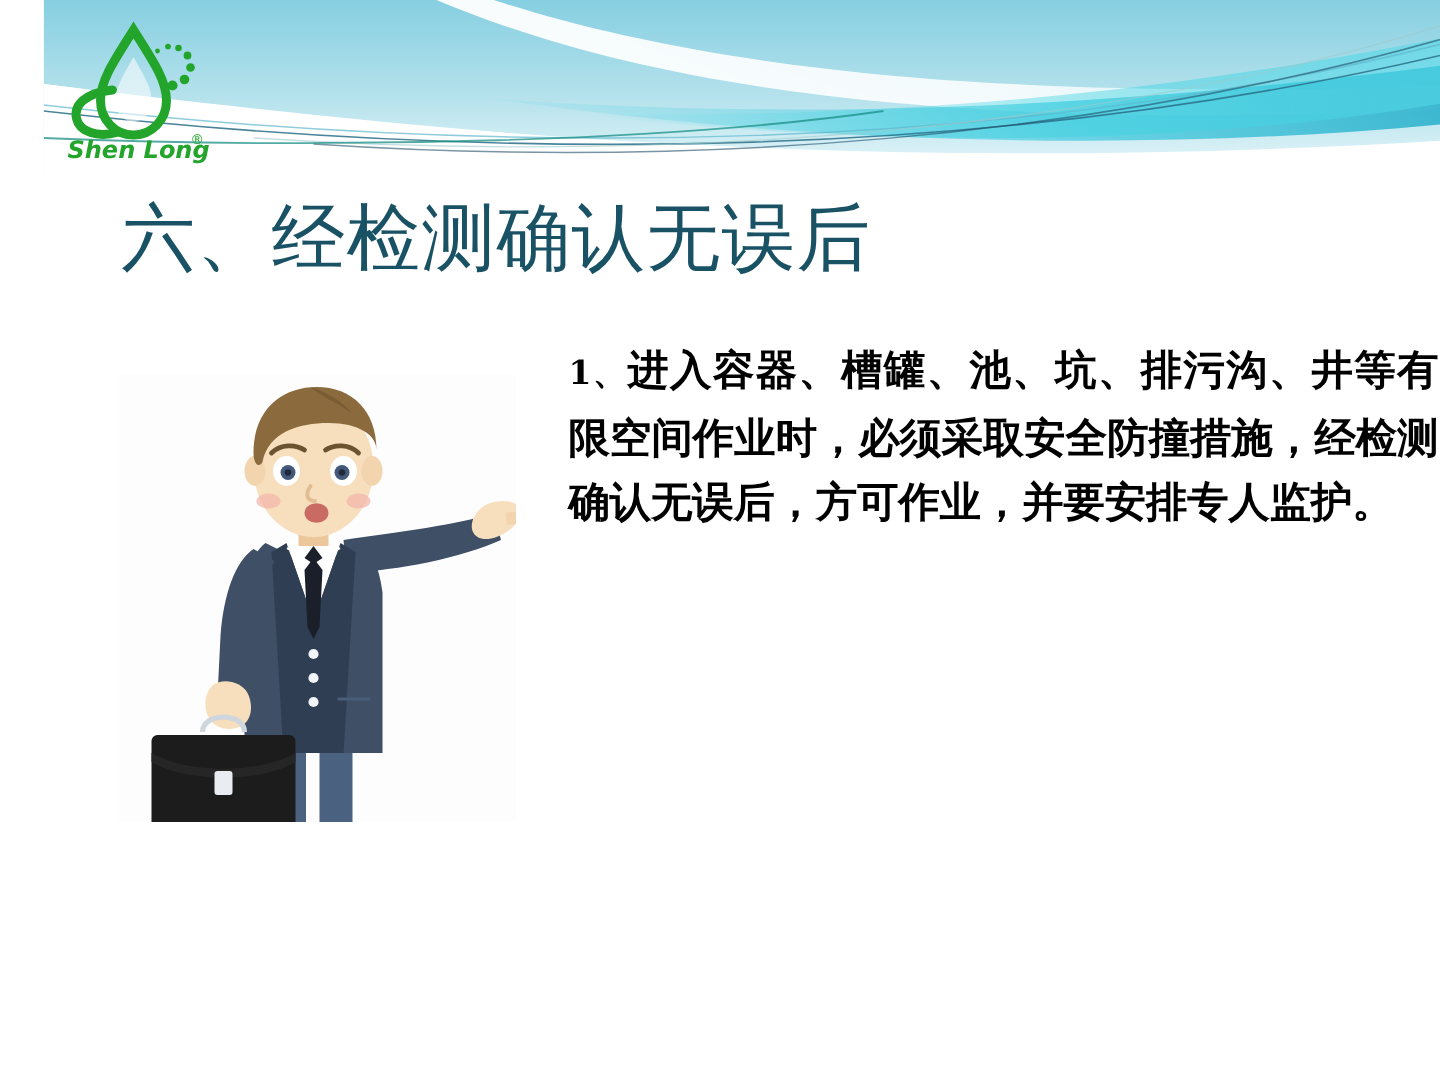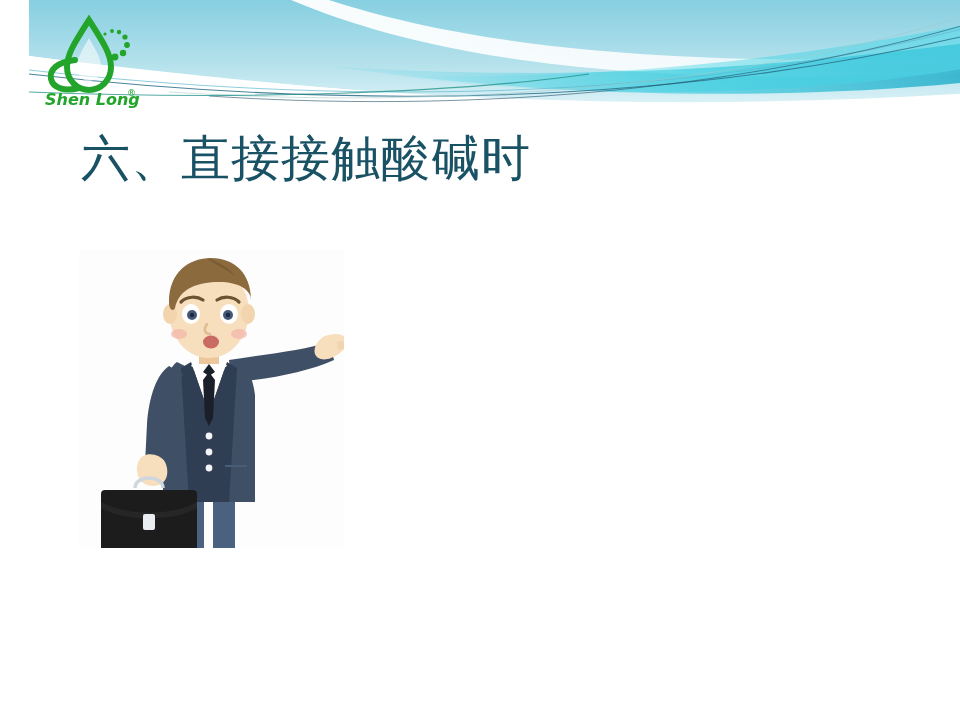--- a/index.html
+++ b/index.html
@@ -151,21 +151,21 @@
         <circle cx="84" cy="25" r="2.6"></circle>
         <circle cx="86" cy="33" r="2.9"></circle>
         <circle cx="82" cy="41" r="3.2"></circle>
         <circle cx="74" cy="45" r="3.4"></circle>
       </g>
       <text x="4" y="93" font-family="DejaVu Sans, Liberation Sans, sans-serif" font-size="16" font-weight="bold" font-style="italic" fill="#22a52a">Shen Long</text>
       <text x="86" y="84" font-family="DejaVu Sans, Liberation Sans, sans-serif" font-size="9" fill="#22a52a">®</text>
     </svg>
   </div>
 
-  <div class="title">六、直接接触酸碱时</div>
+  <div class="title">六、经检测确认无误后</div>
 
   <div class="illustration">
     <svg width="265" height="370" viewBox="0 0 265 370" xmlns="http://www.w3.org/2000/svg">
       <rect x="0" y="0" width="265" height="370" fill="#fdfdfd"></rect>
 
       <path d="M150,110 C190,104 226,100 250,92 L255,110 C228,122 188,130 152,132 Z" fill="#3e4f66"></path>
 
       <g>
         <path d="M246,86 C256,82 266,84 268,90 C270,96 262,104 252,108 C244,111 238,109 236,104 C234,98 238,90 246,86 Z" fill="#f7dfbe"></path>
         <path d="M258,92 C264,90 268,92 268,95 C268,98 264,100 259,100 Z" fill="#f2d4ae"></path>
@@ -228,15 +228,18 @@
       <path d="M128,74 C124,80 126,84 131,84" fill="none" stroke="#e0bd92" stroke-width="2.6" stroke-linecap="round"></path>
 
       <ellipse cx="132" cy="92" rx="8" ry="6.5" fill="#c96a63"></ellipse>
 
       <ellipse cx="100" cy="84" rx="8" ry="5" fill="#f3b7ab" opacity="0.75"></ellipse>
       <ellipse cx="160" cy="84" rx="8" ry="5" fill="#f3b7ab" opacity="0.75"></ellipse>
     </svg>
   </div>
 
   <div class="body-text">
+    <p class="para">
+      <span class="marker">1、</span><span>进入容器、槽罐、池、坑、排污沟、井等有限空间作业时，必须采取安全防撞措施，经检测确认无误后，方可作业，并要安排专人监护。</span>
+    </p>
   </div>
 
 </div>
 
 </body></html>

